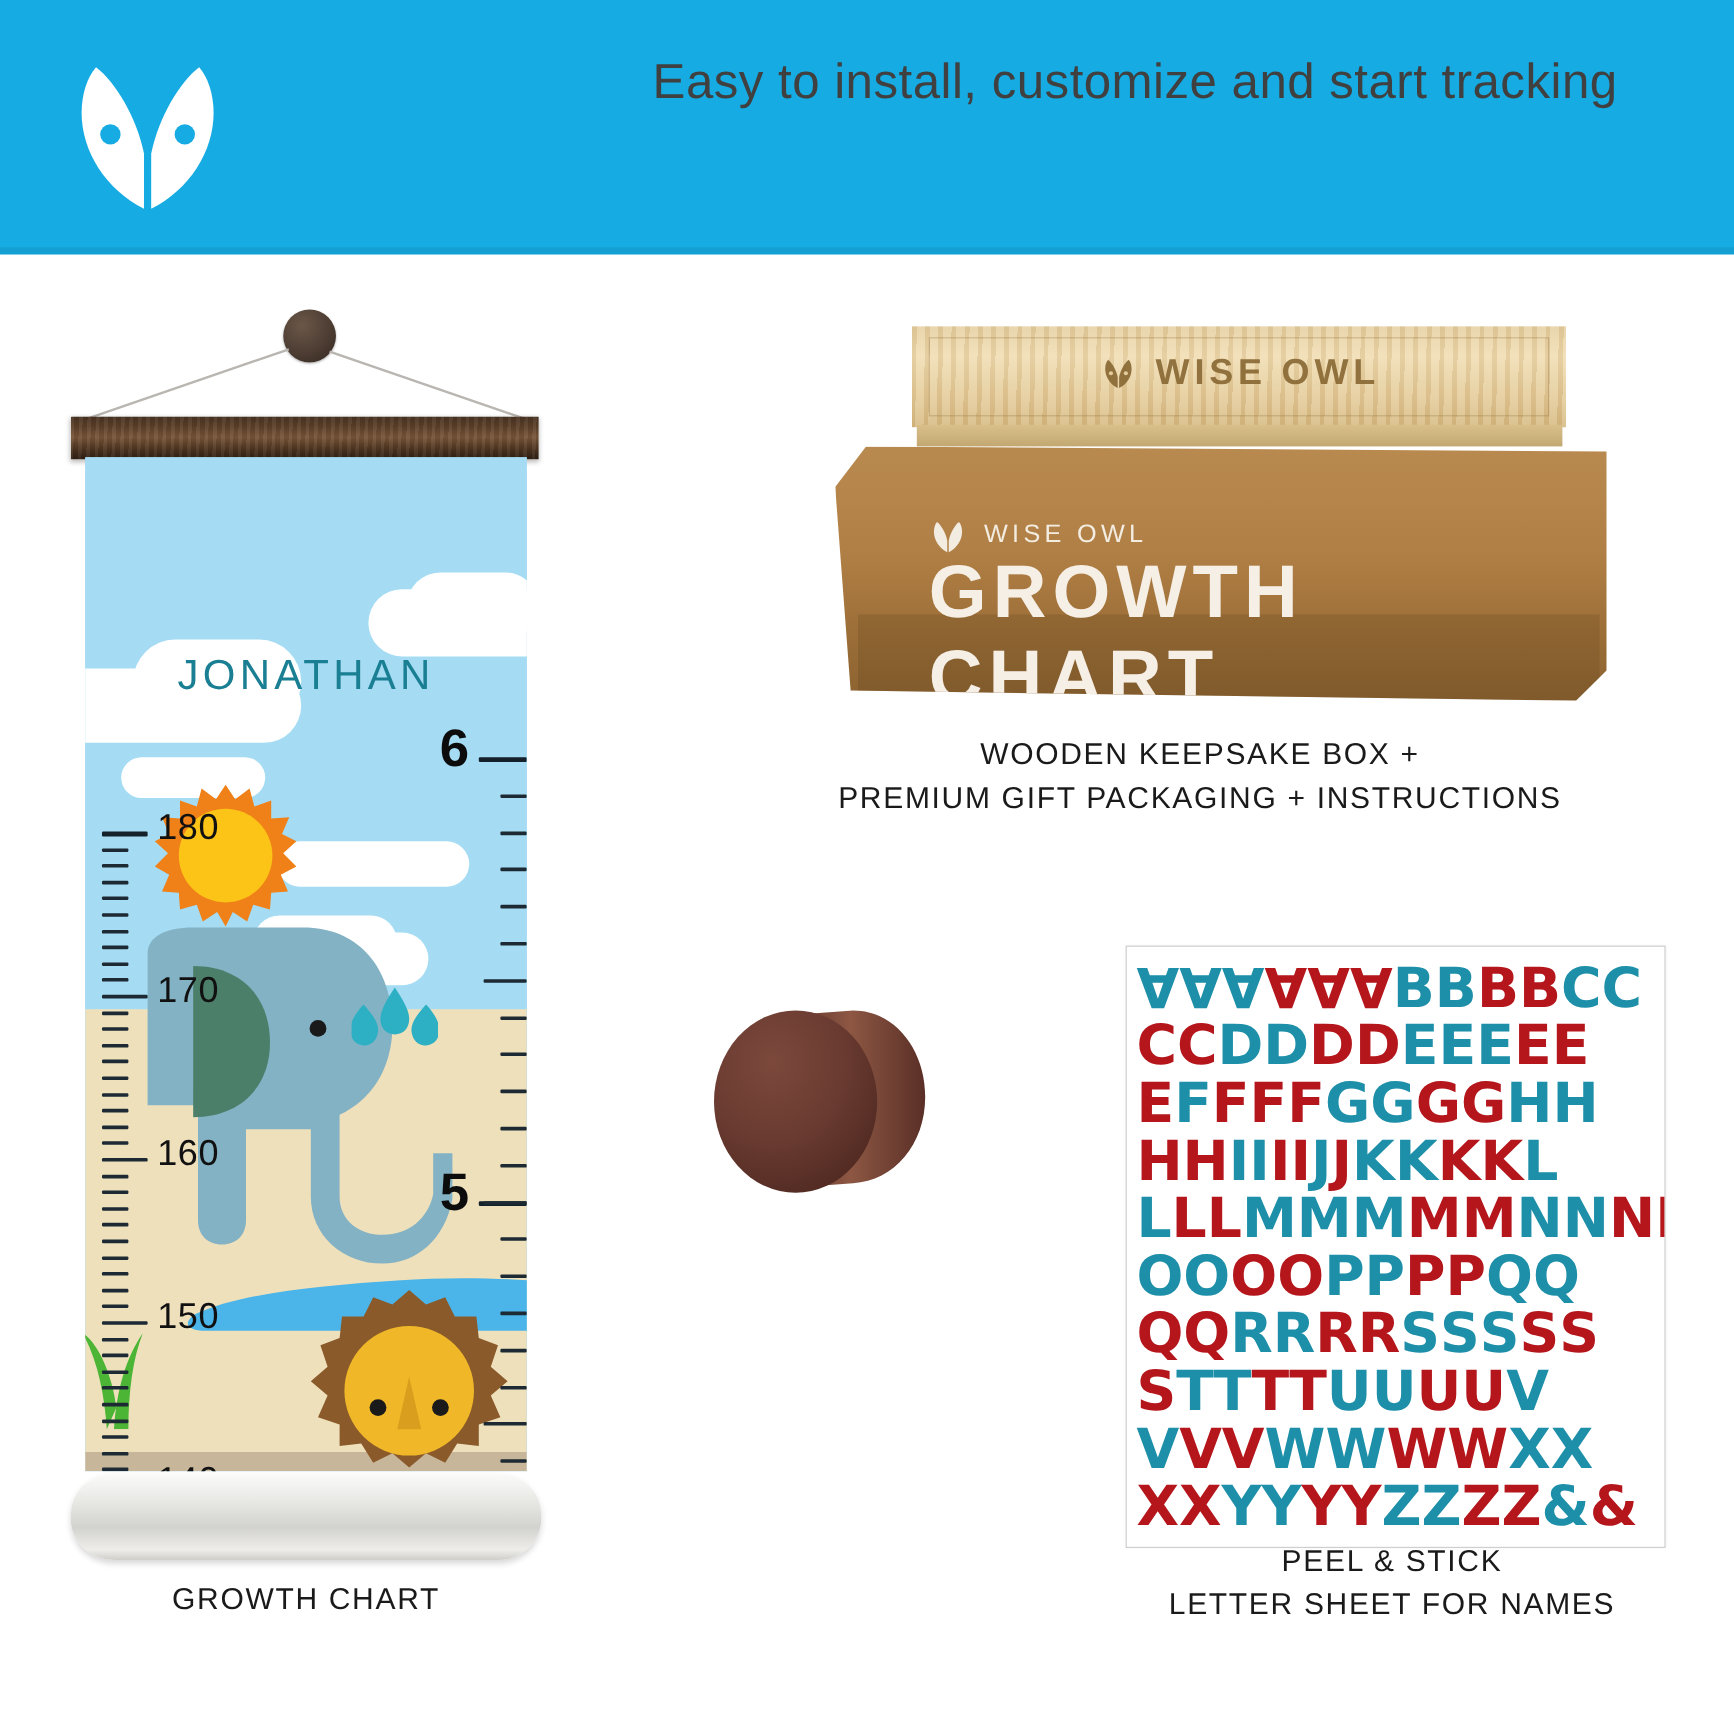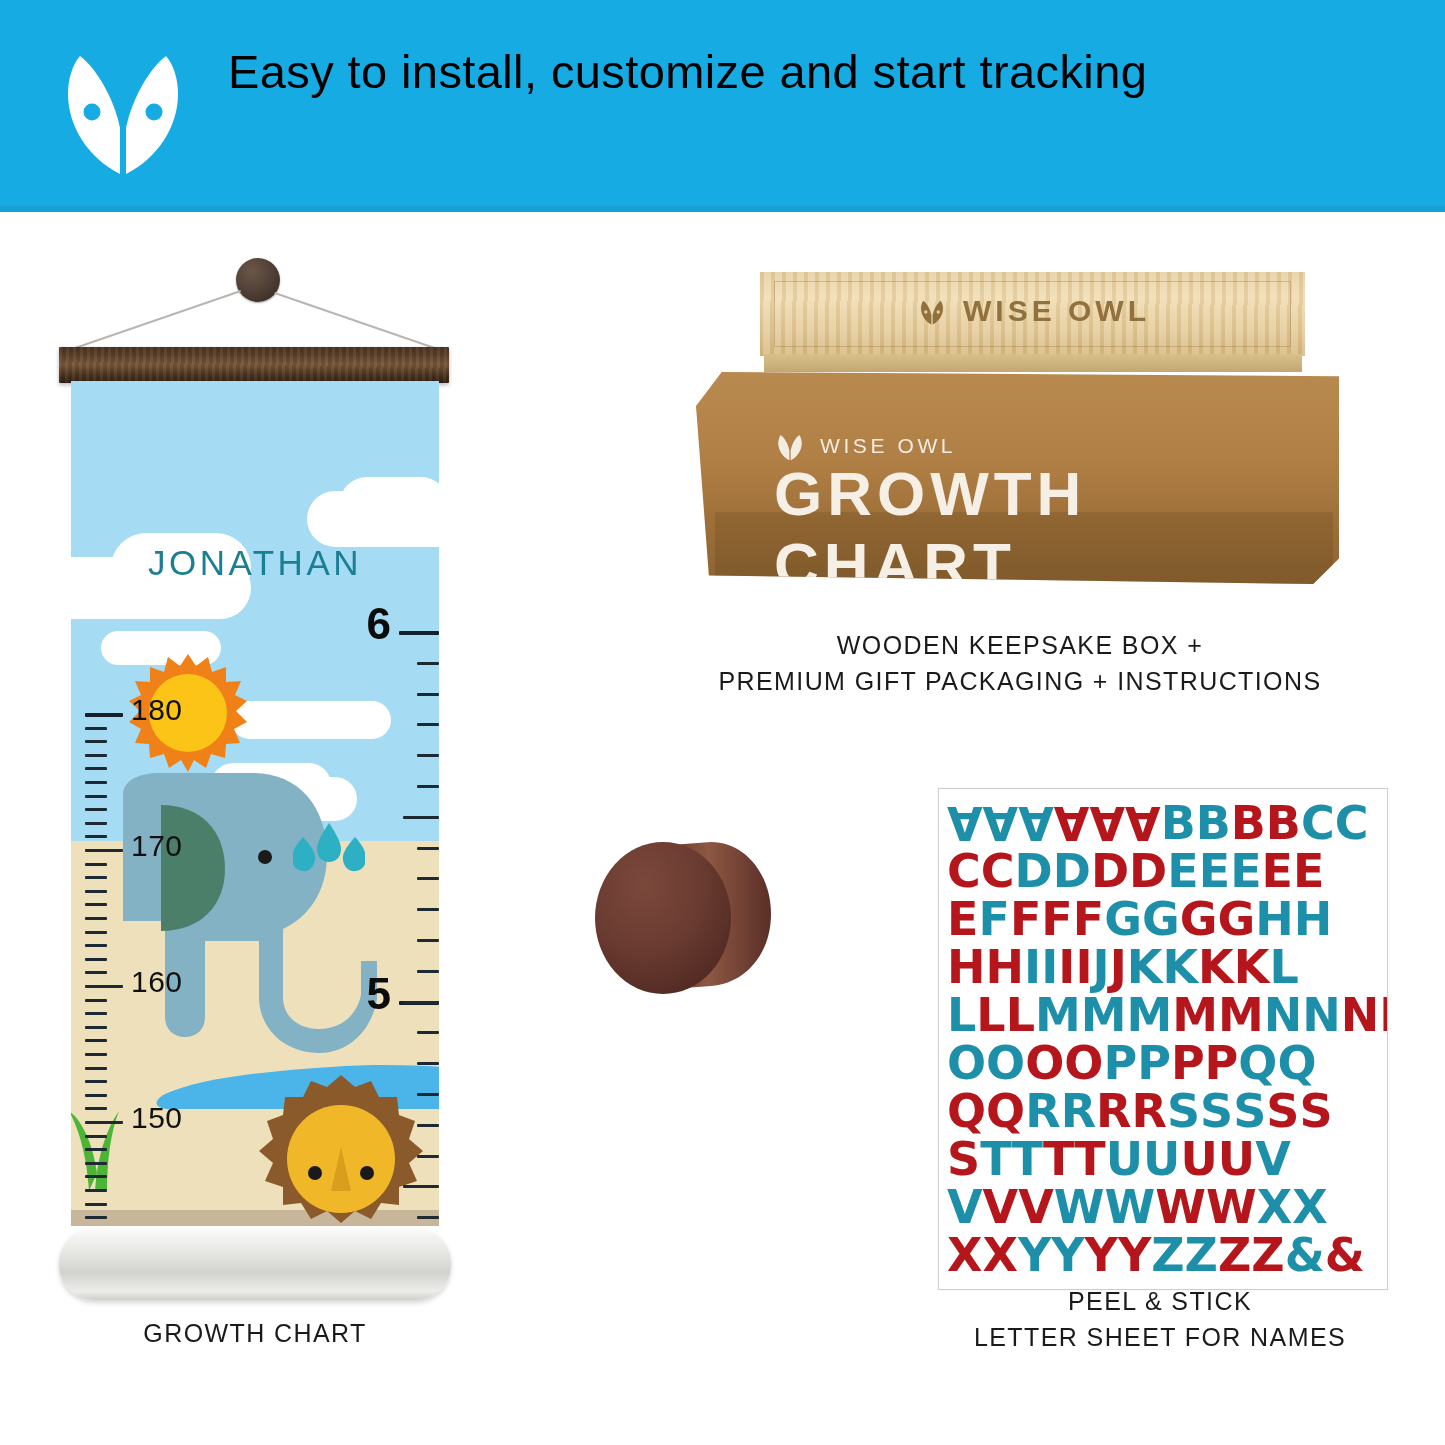--- a/index.html
+++ b/index.html
@@ -5,21 +5,21 @@
   html,body{margin:0;padding:0;background:#fff;}
   body{width:1445px;height:1445px;font-family:"Liberation Sans",sans-serif;overflow:hidden;position:relative;}
 
   
   .banner{position:absolute;left:0;top:0;width:1445px;height:212px;background:#16ace3;}
   .banner-edge{position:absolute;left:0;top:206px;width:1445px;height:6px;background:#1597c8;opacity:.55;}
   .owl-logo{position:absolute;left:48px;top:42px;width:150px;height:140px;}
   .banner-text{position:absolute;left:228px;top:34px;width:1120px;}
   .banner-title{font-size:70px;font-weight:700;color:#ffffff;letter-spacing:2.5px;line-height:1.05;
       font-family:"Liberation Sans",sans-serif;}
-  .banner-sub{font-size:47px;color:#000000;letter-spacing:.4px;margin-top:12px;line-height:1.1;}
+  .banner-sub{font-size:41px;color:#404040;letter-spacing:.4px;margin-top:12px;line-height:1.1;text-align:right;}
 
   
   .caption{position:absolute;text-align:center;color:#1a1a1a;font-size:25px;letter-spacing:1.4px;line-height:1.42;}
 
   
   .chart-wrap{position:absolute;left:45px;top:250px;width:420px;height:1050px;}
   .knob-top{position:absolute;left:191px;top:8px;width:44px;height:44px;border-radius:50%;
       background:radial-gradient(circle at 36% 30%,#6b5748 0%,#4d3d33 55%,#34271f 100%);
       box-shadow:0 1px 2px rgba(0,0,0,.35);}
   .string{position:absolute;background:#b9b5b0;height:1.6px;transform-origin:0 0;}
@@ -29,21 +29,21 @@
         linear-gradient(180deg,#4a3323 0%,#5c4029 22%,#79573a 48%,#4b331f 78%,#2f1f14 100%);
       border-radius:1px;box-shadow:0 2px 4px rgba(0,0,0,.28);}
   .canvas{position:absolute;left:26px;top:131px;width:368px;height:845px;overflow:hidden;background:#a5dcf3;}
   .sky{position:absolute;left:0;top:0;width:100%;height:100%;background:#a5dcf3;}
   .sand{position:absolute;left:0;bottom:0;width:100%;height:385px;background:#efe0bc;}
   .ground{position:absolute;left:0;bottom:0;width:100%;height:16px;background:#c7b69a;}
   .cloud{position:absolute;background:#ffffff;border-radius:100px;}
   .name-text{position:absolute;left:0;top:162px;width:368px;text-align:center;color:#1b7f94;
       font-size:35px;letter-spacing:3.5px;font-weight:400;}
   .sun{position:absolute;left:58px;top:273px;width:118px;height:118px;}
-  .ruler-l{position:absolute;left:14px;top:0;width:70px;height:100%;margin-top:20px;}
+  .ruler-l{position:absolute;left:14px;top:0;width:70px;height:100%;}
   .ruler-r{position:absolute;right:0px;top:0;width:68px;height:100%;}
   .tick{position:absolute;background:#1d2a33;height:3px;border-radius:1px;}
   .tick-major{height:4px;background:#14202a;}
   .cm-label{position:absolute;color:#111;font-size:30px;letter-spacing:.5px;font-weight:400;}
   .ft-label{position:absolute;color:#0c0c0c;font-size:44px;font-weight:700;}
   .roll{position:absolute;left:14px;bottom:0px;width:392px;height:72px;border-radius:36px/34px;
       background:linear-gradient(180deg,#fbfbfa 0%,#e9e9e6 30%,#d2d2ce 62%,#eeedea 88%,#cfcfca 100%);
       box-shadow:0 3px 5px rgba(0,0,0,.16);}
 
   
@@ -274,21 +274,21 @@
           <path d="M72 132 C40 116 20 84 20 52 C20 36 25 22 32 14 C48 26 66 56 72 86 Z" fill="#f3ece1"></path>
           <path d="M78 132 C110 116 130 84 130 52 C130 36 125 22 118 14 C102 26 84 56 78 86 Z" fill="#f3ece1"></path>
         </svg>
       </div>
       <div class="gc-small">WISE OWL</div>
       <div class="gc-big">GROWTH CHART</div>
     </div>
   </div>
 </div>
 
-<div class="caption" style="left:690px;top:612px;width:660px;margin-top:16px;">
+<div class="caption" style="left:670px;top:612px;width:660px;">
   <div>WOODEN KEEPSAKE BOX +</div>
   <div>PREMIUM GIFT PACKAGING  + INSTRUCTIONS</div>
 </div>
 
 <div class="knob-wrap">
   <svg width="220" height="200" viewBox="0 0 220 200">
     <defs>
       <linearGradient id="knobSide" x1="0" y1="0" x2="1" y2="0">
         <stop offset="0%" stop-color="#5e322a"></stop>
           <stop offset="45%" stop-color="#8d5743"></stop>

